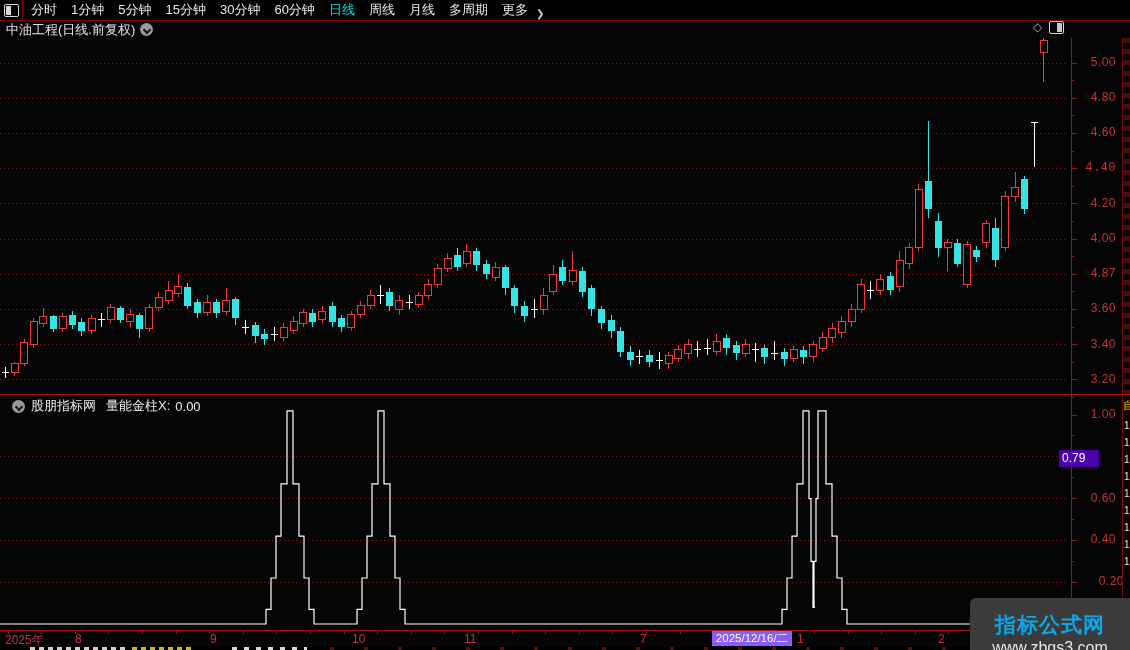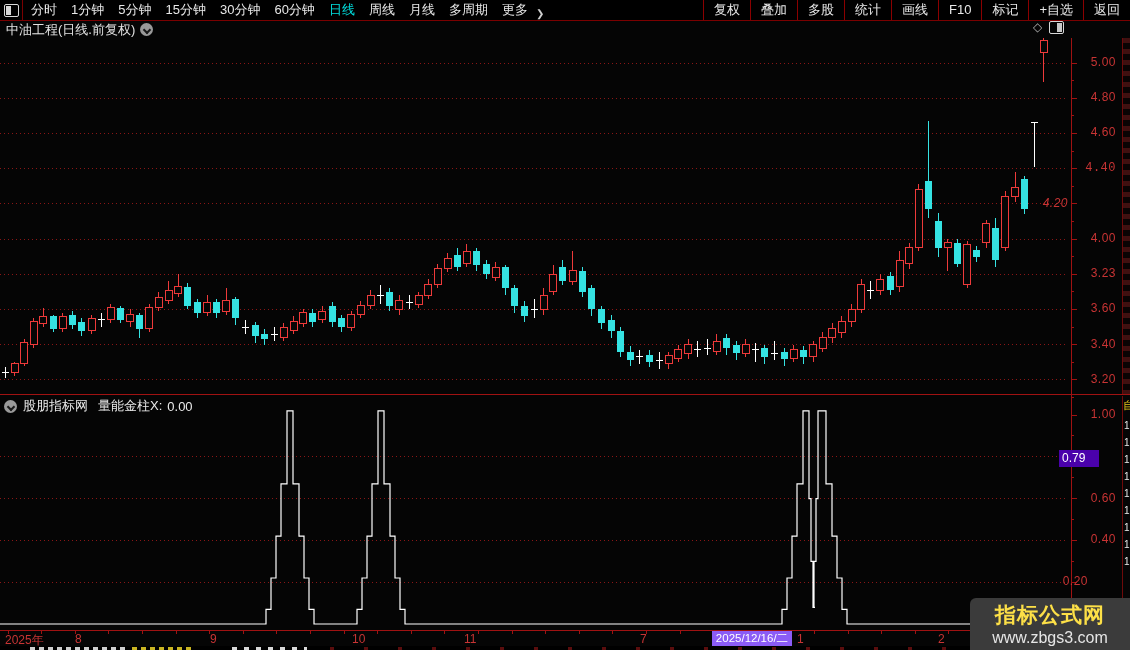--- a/index.html
+++ b/index.html
@@ -22,40 +22,40 @@
   #titlebar{position:absolute;left:0;top:21px;height:17px;display:flex;align-items:center;color:#e2e2e2;font-size:13px;}
   #titlebar .t{margin-left:6px;}
   .circ-chevron{width:13px;height:13px;border-radius:50%;background:#9a9a9a;margin-left:5px;position:relative;}
   .circ-chevron::after{content:"";position:absolute;left:3.5px;top:4px;width:4px;height:4px;
       border-right:2px solid #1a1a1a;border-bottom:2px solid #1a1a1a;transform:rotate(45deg);}
   #win-icons{position:absolute;left:1033px;top:21px;display:flex;align-items:center;gap:7px;}
   .diamond{color:#aaa;font-size:12px;line-height:13px;}
   
   .axis-label{position:absolute;color:#c83434;font-size:12px;width:36px;text-align:right;letter-spacing:.5px;}
   .x-label{position:absolute;top:632px;color:#c83434;font-size:12px;white-space:nowrap;}
-  #ind-header{position:absolute;left:4px;top:397px;display:flex;align-items:center;color:#eaeaea;font-size:13px;}
+  #ind-header{position:absolute;left:12px;top:397px;display:flex;align-items:center;color:#eaeaea;font-size:13px;}
   #ind-header .g1{margin-left:6px;} #ind-header .g2{margin-left:10px;} #ind-header .g3{margin-left:5px;}
   #tag-079{position:absolute;left:1059px;top:450px;width:37px;height:17px;background:#4a01ab;color:#fff;
            font-size:12px;line-height:17px;padding-left:3px;}
   #date-hl{position:absolute;left:712px;top:631px;width:80px;height:29px;background:#8b5cf6;color:#fff;
            font-size:11.5px;line-height:15px;text-align:center;white-space:nowrap;}
   
   #edge-top{position:absolute;left:1122px;top:38px;width:8px;height:356px;background:#050505;border-left:1px solid #6e0a0a;
      background-image:repeating-linear-gradient(180deg,#401010 0 5px,#0a0303 5px 11px);}
   #edge-bottom{position:absolute;left:1122px;top:396px;width:8px;height:234px;border-left:1px solid #6e0a0a;
      background:#050505;overflow:hidden;}
   #edge-bottom .top-ch{color:#e6c619;font-size:11px;display:block;margin:2px 0 4px 0;}
   #edge-bottom .one{color:#e8e8e8;font-size:10px;display:block;line-height:17px;text-align:left;padding-left:1px;}
   
   #bottom-clip{position:absolute;left:0;top:646px;width:1130px;height:4px;background:#000;overflow:hidden;}
   .clipfrag{position:absolute;top:1px;height:3px;}
   
   #watermark{position:absolute;left:970px;top:598px;width:160px;height:52px;background:#3b3b3b;
              border-top-left-radius:6px;text-align:center;z-index:5;}
-  #watermark .l1{color:#fde047;font-weight:bold;font-size:21px;line-height:26px;margin-top:4px;letter-spacing:1px;}
+  #watermark .l1{color:#0ea5e9;font-weight:bold;font-size:21px;line-height:26px;margin-top:14px;letter-spacing:1px;}
   #watermark .l2{color:#e5e5e5;font-size:16px;line-height:20px;}
   svg{position:absolute;left:0;top:0;}
 </style>
 </head>
 <body>
 
 <div id="app">
 
   <svg id="gfx" width="1130" height="650" shape-rendering="crispEdges">
       <line x1="0" y1="63" x2="1068" y2="63" stroke="#8a1616" stroke-width="1" stroke-dasharray="1,3"></line>
@@ -371,67 +371,56 @@
         <span class="tb-item">15分钟</span>
         <span class="tb-item">30分钟</span>
         <span class="tb-item">60分钟</span>
         <span class="tb-item active">日线</span>
         <span class="tb-item">周线</span>
         <span class="tb-item">月线</span>
         <span class="tb-item">多周期</span>
         <span class="tb-item">更多</span>
         <span class="tb-chevron">❯</span>
       </div>
-    <div id="tb-right">
-        <span class="tb-btn">复权</span>
-        <span class="tb-btn">叠加</span>
-        <span class="tb-btn">多股</span>
-        <span class="tb-btn">统计</span>
-        <span class="tb-btn">画线</span>
-        <span class="tb-btn">F10</span>
-        <span class="tb-btn">标记</span>
-        <span class="tb-btn">+自选</span>
-        <span class="tb-btn">返回</span>
-      </div>
   </div>
 
   <div id="titlebar">
     <span class="t">中油工程(日线.前复权)</span>
     <span class="circ-chevron"></span>
   </div>
   <div id="win-icons">
     <span class="diamond">◇</span>
     <span class="split-icon right"></span>
   </div>
 
   <div id="price-labels">
       <span class="axis-label" style="left: 1080px; top: 55px;">5.00</span>
       <span class="axis-label" style="left: 1080px; top: 90.2px;">4.80</span>
       <span class="axis-label" style="left: 1080px; top: 125.4px;">4.60</span>
       <span class="axis-label" style="left: 1080px; top: 160.6px; font-family: Liberation Mono, monospace;">4.40</span>
-      <span class="axis-label" style="left: 1032px; top: 195.8px; font-style: italic;">4.20</span>
+      <span class="axis-label" style="left: 1080px; top: 195.8px;">4.20</span>
       <span class="axis-label" style="left: 1080px; top: 231px;">4.00</span>
-      <span class="axis-label" style="left: 1080px; top: 266.2px;">3.23</span>
+      <span class="axis-label" style="left: 1080px; top: 266.2px;">4.87</span>
       <span class="axis-label" style="left: 1080px; top: 301.4px;">3.60</span>
       <span class="axis-label" style="left: 1080px; top: 336.6px;">3.40</span>
       <span class="axis-label" style="left: 1080px; top: 371.8px;">3.20</span>
     </div>
 
   <div id="ind-header">
     <span class="circ-chevron" style="margin-left:0"></span>
     <span class="g1">股朋指标网</span>
     <span class="g2">量能金柱X:</span>
     <span class="g3">0.00</span>
   </div>
 
   <div id="ind-labels">
       <span class="axis-label" style="left: 1080px; top: 407px;">1.00</span>
       <span class="axis-label" style="left: 1080px; top: 490.6px;">0.60</span>
       <span class="axis-label" style="left: 1080px; top: 532.4px;">0.40</span>
-      <span class="axis-label" style="left: 1052px; top: 574.2px;">0.20</span>
+      <span class="axis-label" style="left: 1088px; top: 574.2px;">0.20</span>
     </div>
   <div id="tag-079">0.79</div>
 
   <div id="x-labels">
       <span class="x-label" style="left: 5px;">2025年</span>
       <span class="x-label" style="left: 75px;">8</span>
       <span class="x-label" style="left: 210px;">9</span>
       <span class="x-label" style="left: 352px;">10</span>
       <span class="x-label" style="left: 464px;">11</span>
       <span class="x-label" style="left: 640px;">7</span>

